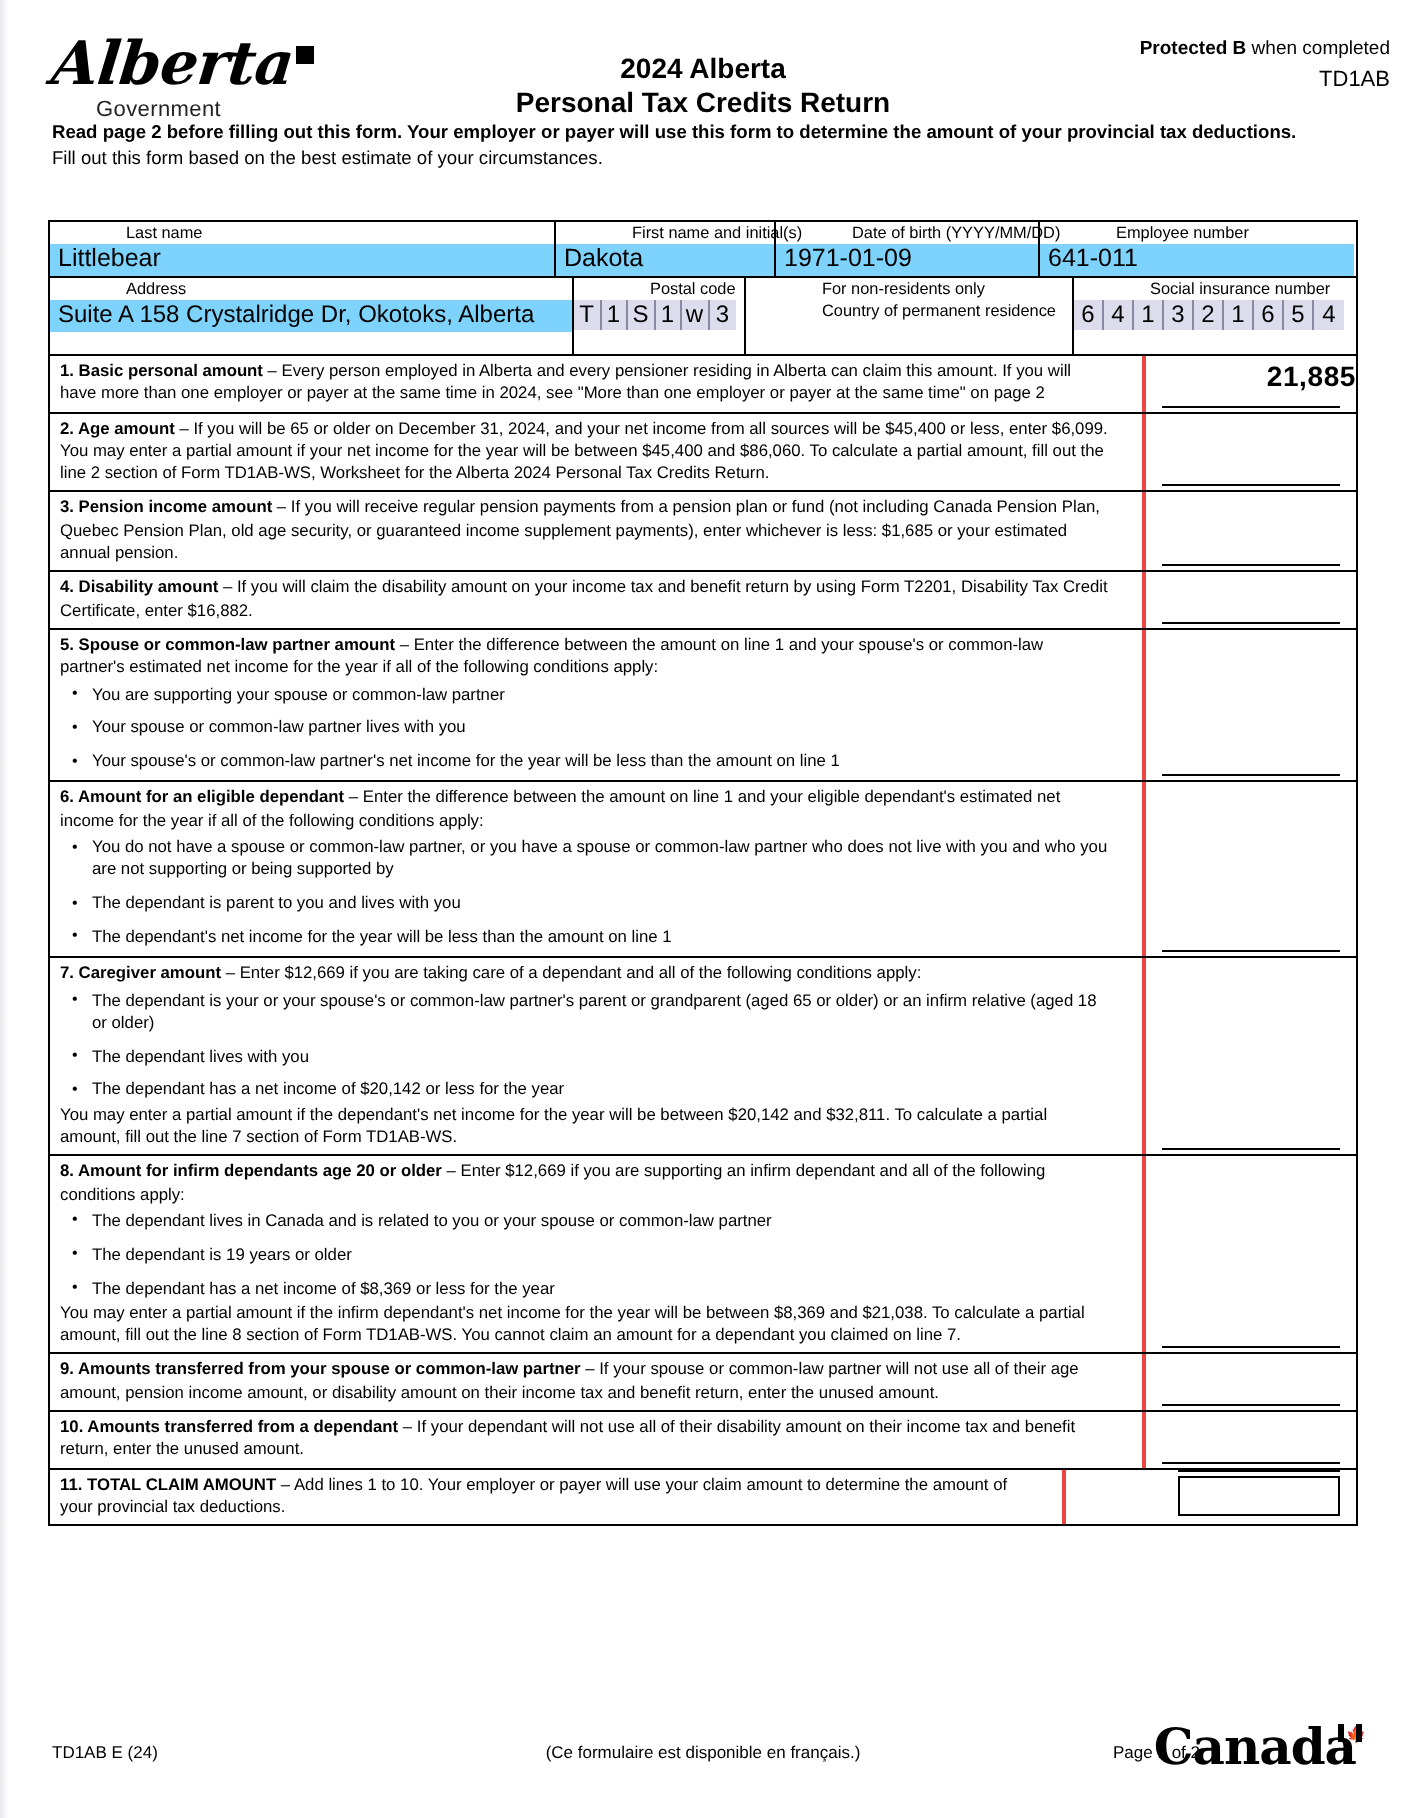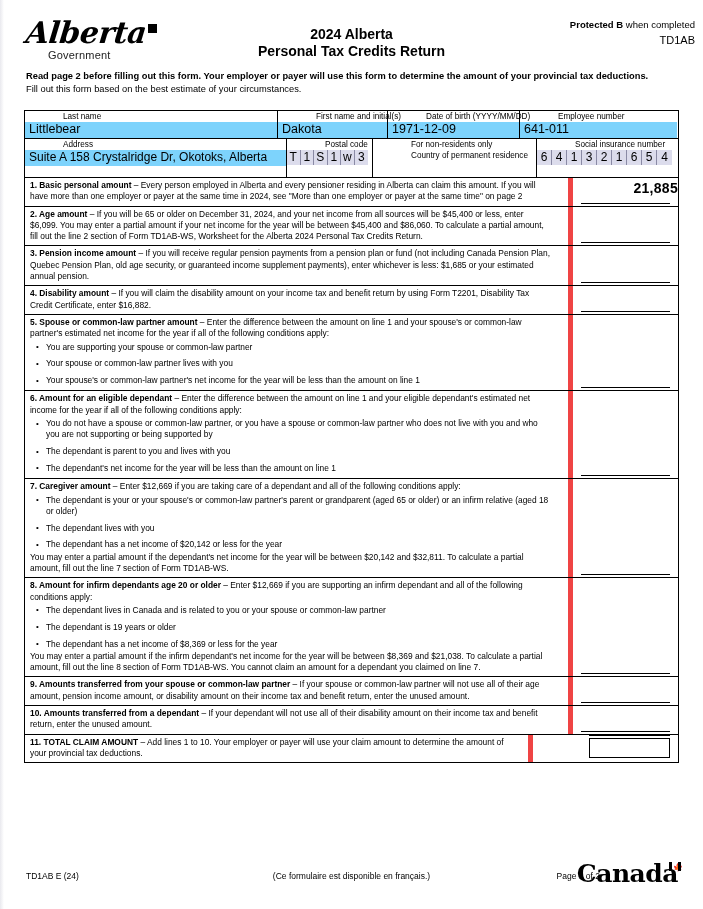--- a/index.html
+++ b/index.html
@@ -89,21 +89,21 @@
     font-size: 9.5px;
     line-height: 13px;
   }
   .protected b { font-weight: bold; margin-top: 38px; }
   .form-code {
     font-size: 11px;
     margin-top: 3px;
   }
   .instructions {
     position: absolute;
-    left: 26px; top: 70px;
+    left: 26px; top: 60px;
     width: 655px;
     font-size: 9.3px;
     line-height: 13px;
   }
   .instructions .bold { font-weight: bold; }
 
   
   .formbox {
     position: absolute;
     left: 24px; top: 110px;
@@ -163,21 +163,21 @@
   .line {
     display: flex;
     border-bottom: 1px solid #000;
     box-sizing: border-box;
   }
   .line:last-child { border-bottom: none; gap: 48px; }
   .ltext {
     width: 548px;
     box-sizing: border-box;
     padding: 2px 16px 3px 5px;
-    border-right: 5px solid #ef4444;
+    border-right: 2px solid #ef4444;
     font-size: 8.4px;
     line-height: 11.3px;
   }
   .ltext p { margin: 0; }
   .ltext .b { font-weight: bold; }
   .bullets {
     margin: 2px 0 0 0;
     padding: 0;
     list-style: none;
   }
@@ -317,21 +317,21 @@
       <div class="idcell" style="width:253px;">
         <div class="idlabel">Last name</div>
         <div class="idvalue filled">Littlebear</div>
       </div>
       <div class="idcell" style="width:110px;">
         <div class="idlabel">First name and initial(s)</div>
         <div class="idvalue filled">Dakota</div>
       </div>
       <div class="idcell" style="width:132px;">
         <div class="idlabel">Date of birth (YYYY/MM/DD)</div>
-        <div class="idvalue filled">1971-12-09</div>
+        <div class="idvalue filled">1971-01-09</div>
       </div>
       <div class="idcell" style="width:157px;">
         <div class="idlabel">Employee number</div>
         <div class="idvalue filled">641-011</div>
       </div>
     </div>
 
     <div class="idrow">
       <div class="idcell" style="width:262px;">
         <div class="idlabel">Address</div>

